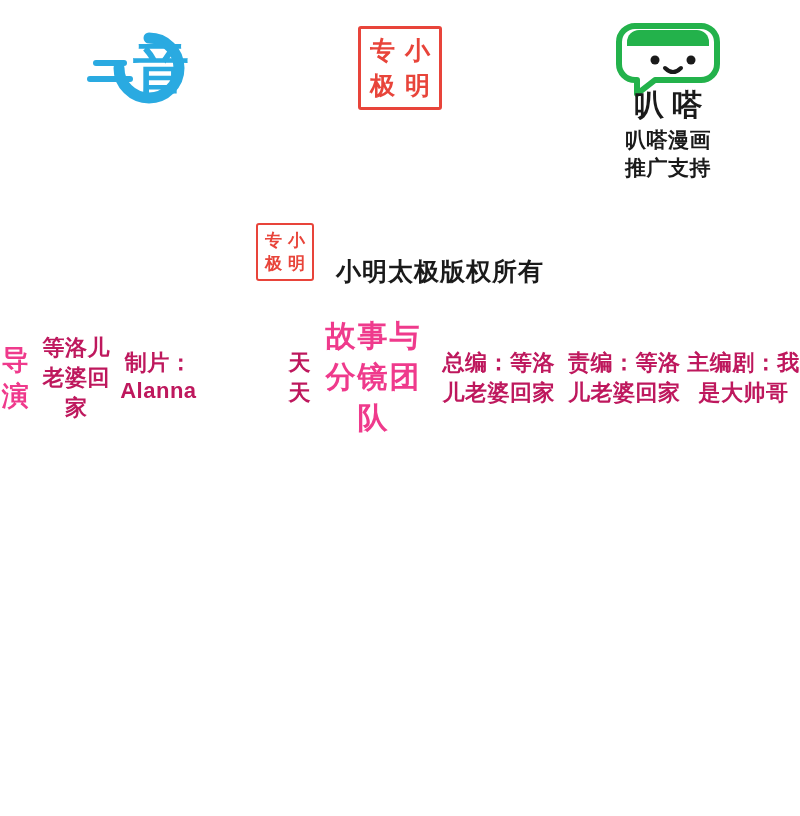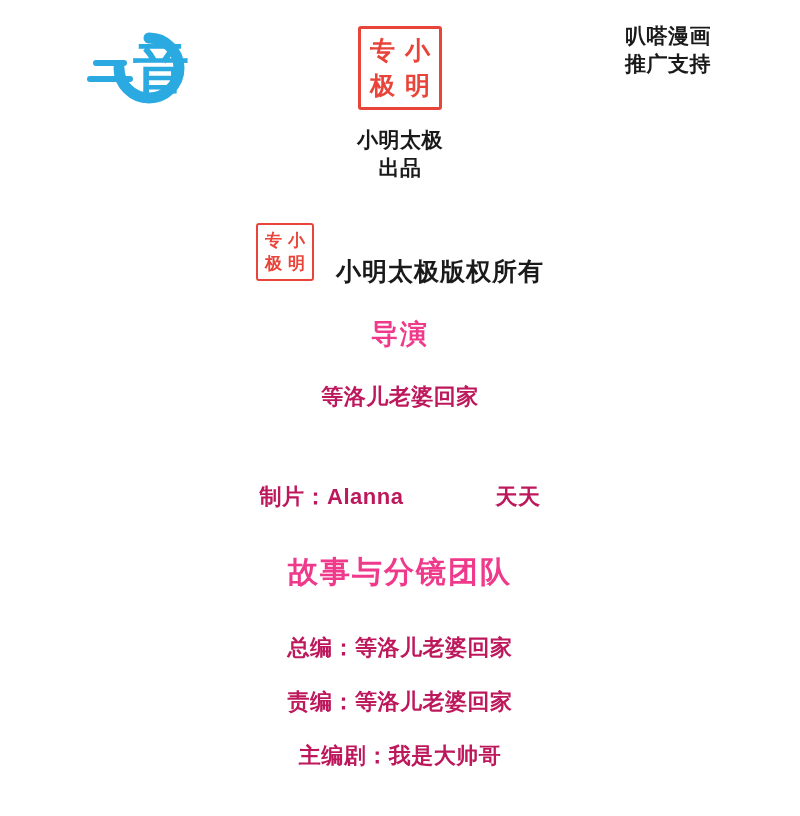--- a/index.html
+++ b/index.html
@@ -85,21 +85,21 @@
     font-weight: 700;
     color: #1a1a1a;
     letter-spacing: 1px;
     margin-top: 40px;
   }
 
   
   .credits {
     margin-top: 28px;
     display: flex;
-    flex-direction: column;
+    flex-direction: row;
     align-items: center;
   }
   .credit-heading {
     font-size: 27px;
     font-weight: 700;
     color: #ef3a8c;
     letter-spacing: 2px;
     text-align: center;
   }
   .credit-heading.big {
@@ -140,25 +140,33 @@
     <div class="logo-art">
       <span class="seal seal-lg">
         <span class="seal-grid">
           <span>专</span>
           <span>小</span>
           <span>极</span>
           <span>明</span>
         </span>
       </span>
     </div>
-    <div class="logo-caption" style="white-space:pre-line;">小明太极
-出品</div>
   </div>
 
   <div class="logo-block">
+    <div class="logo-art">
+      <svg width="150" height="104" viewBox="0 0 150 104" aria-hidden="true">
+        <path d="M42 10 h66 a16 16 0 0 1 16 16 v22 a16 16 0 0 1 -16 16 h-46 l-18 14 v-14 h-2 a16 16 0 0 1 -16 -16 v-22 a16 16 0 0 1 16 -16 z" fill="#ffffff" stroke="#23b24b" stroke-width="6" stroke-linejoin="round"></path>
+        <path d="M46 14 h58 a12 12 0 0 1 12 12 v4 h-82 v-4 a12 12 0 0 1 12 -12 z" fill="#23b24b"></path>
+        <circle cx="62" cy="44" r="4.5" fill="#1a1a1a"></circle>
+        <circle cx="98" cy="44" r="4.5" fill="#1a1a1a"></circle>
+        <path d="M72 52 q8 8 16 0" fill="none" stroke="#1a1a1a" stroke-width="4" stroke-linecap="round"></path>
+        <text x="75" y="99" font-family="'Liberation Sans', sans-serif" font-size="30" font-weight="700" fill="#1a1a1a" text-anchor="middle">叭 嗒</text>
+      </svg>
+    </div>
     <div class="logo-caption" style="white-space:pre-line;">叭嗒漫画
 推广支持</div>
   </div>
 </div>
 
 <div class="copyright-row">
   <span class="seal seal-sm">
     <span class="seal-grid">
       <span>专</span>
       <span>小</span>

